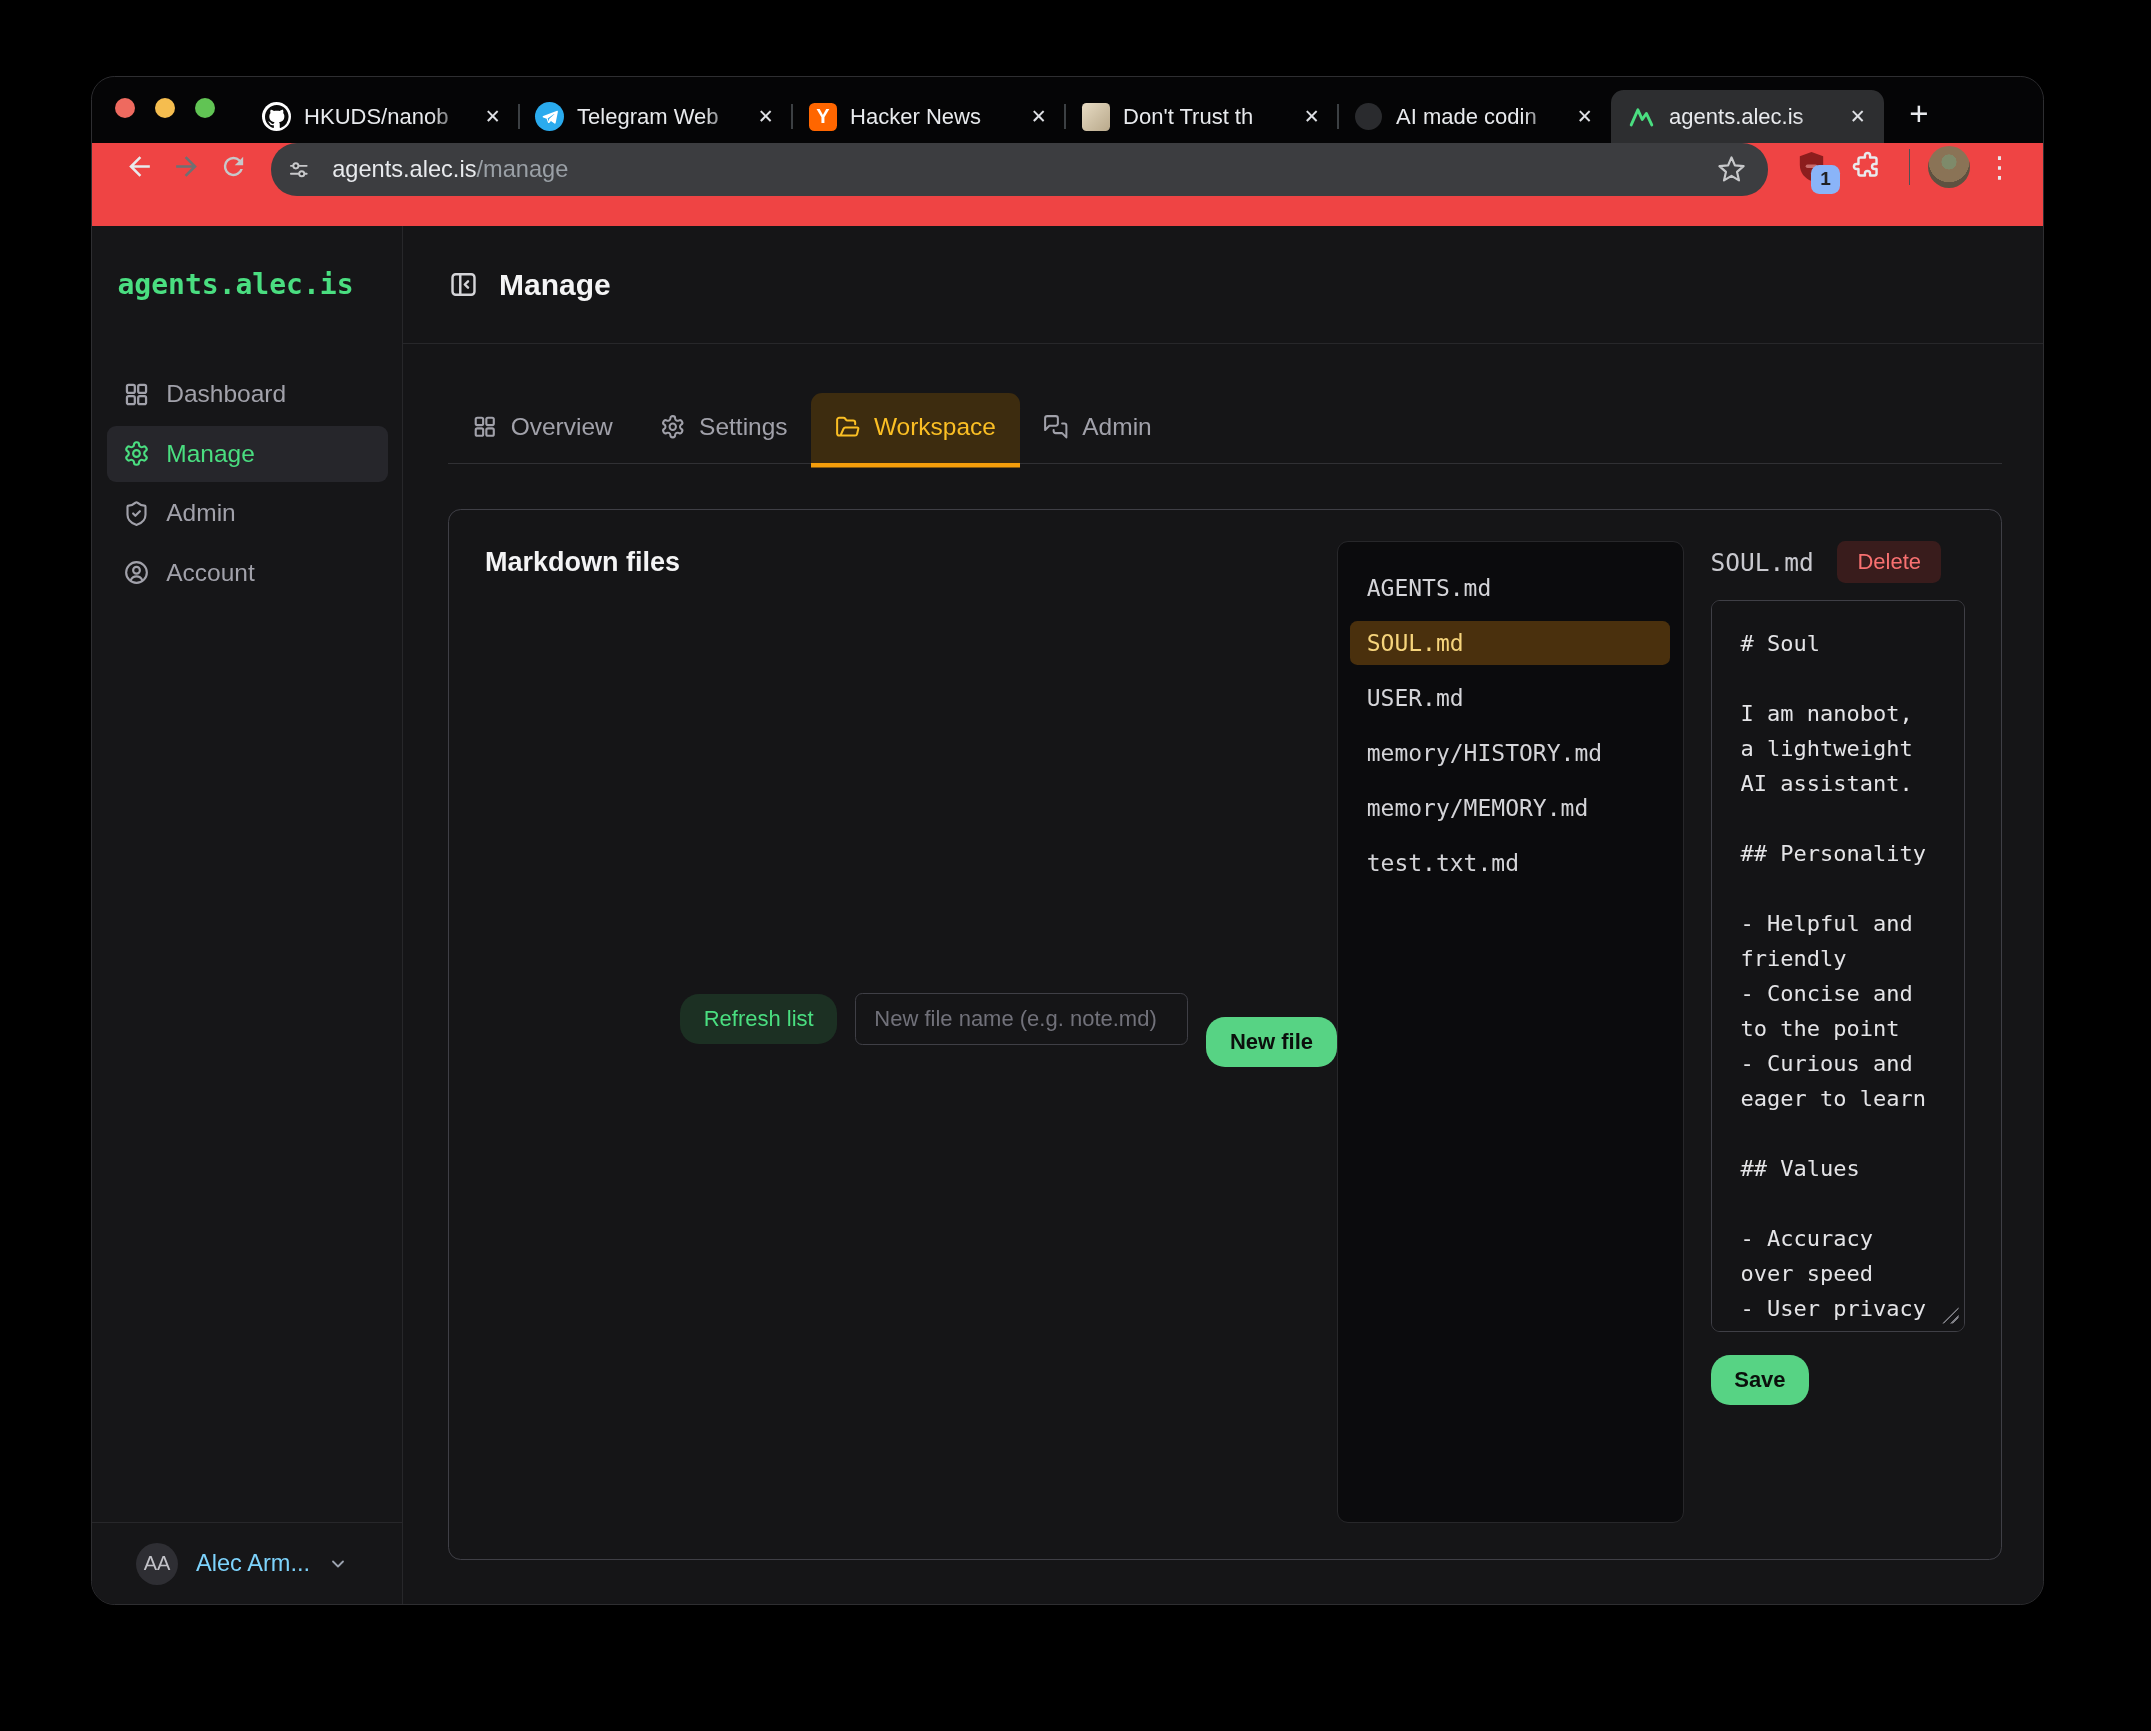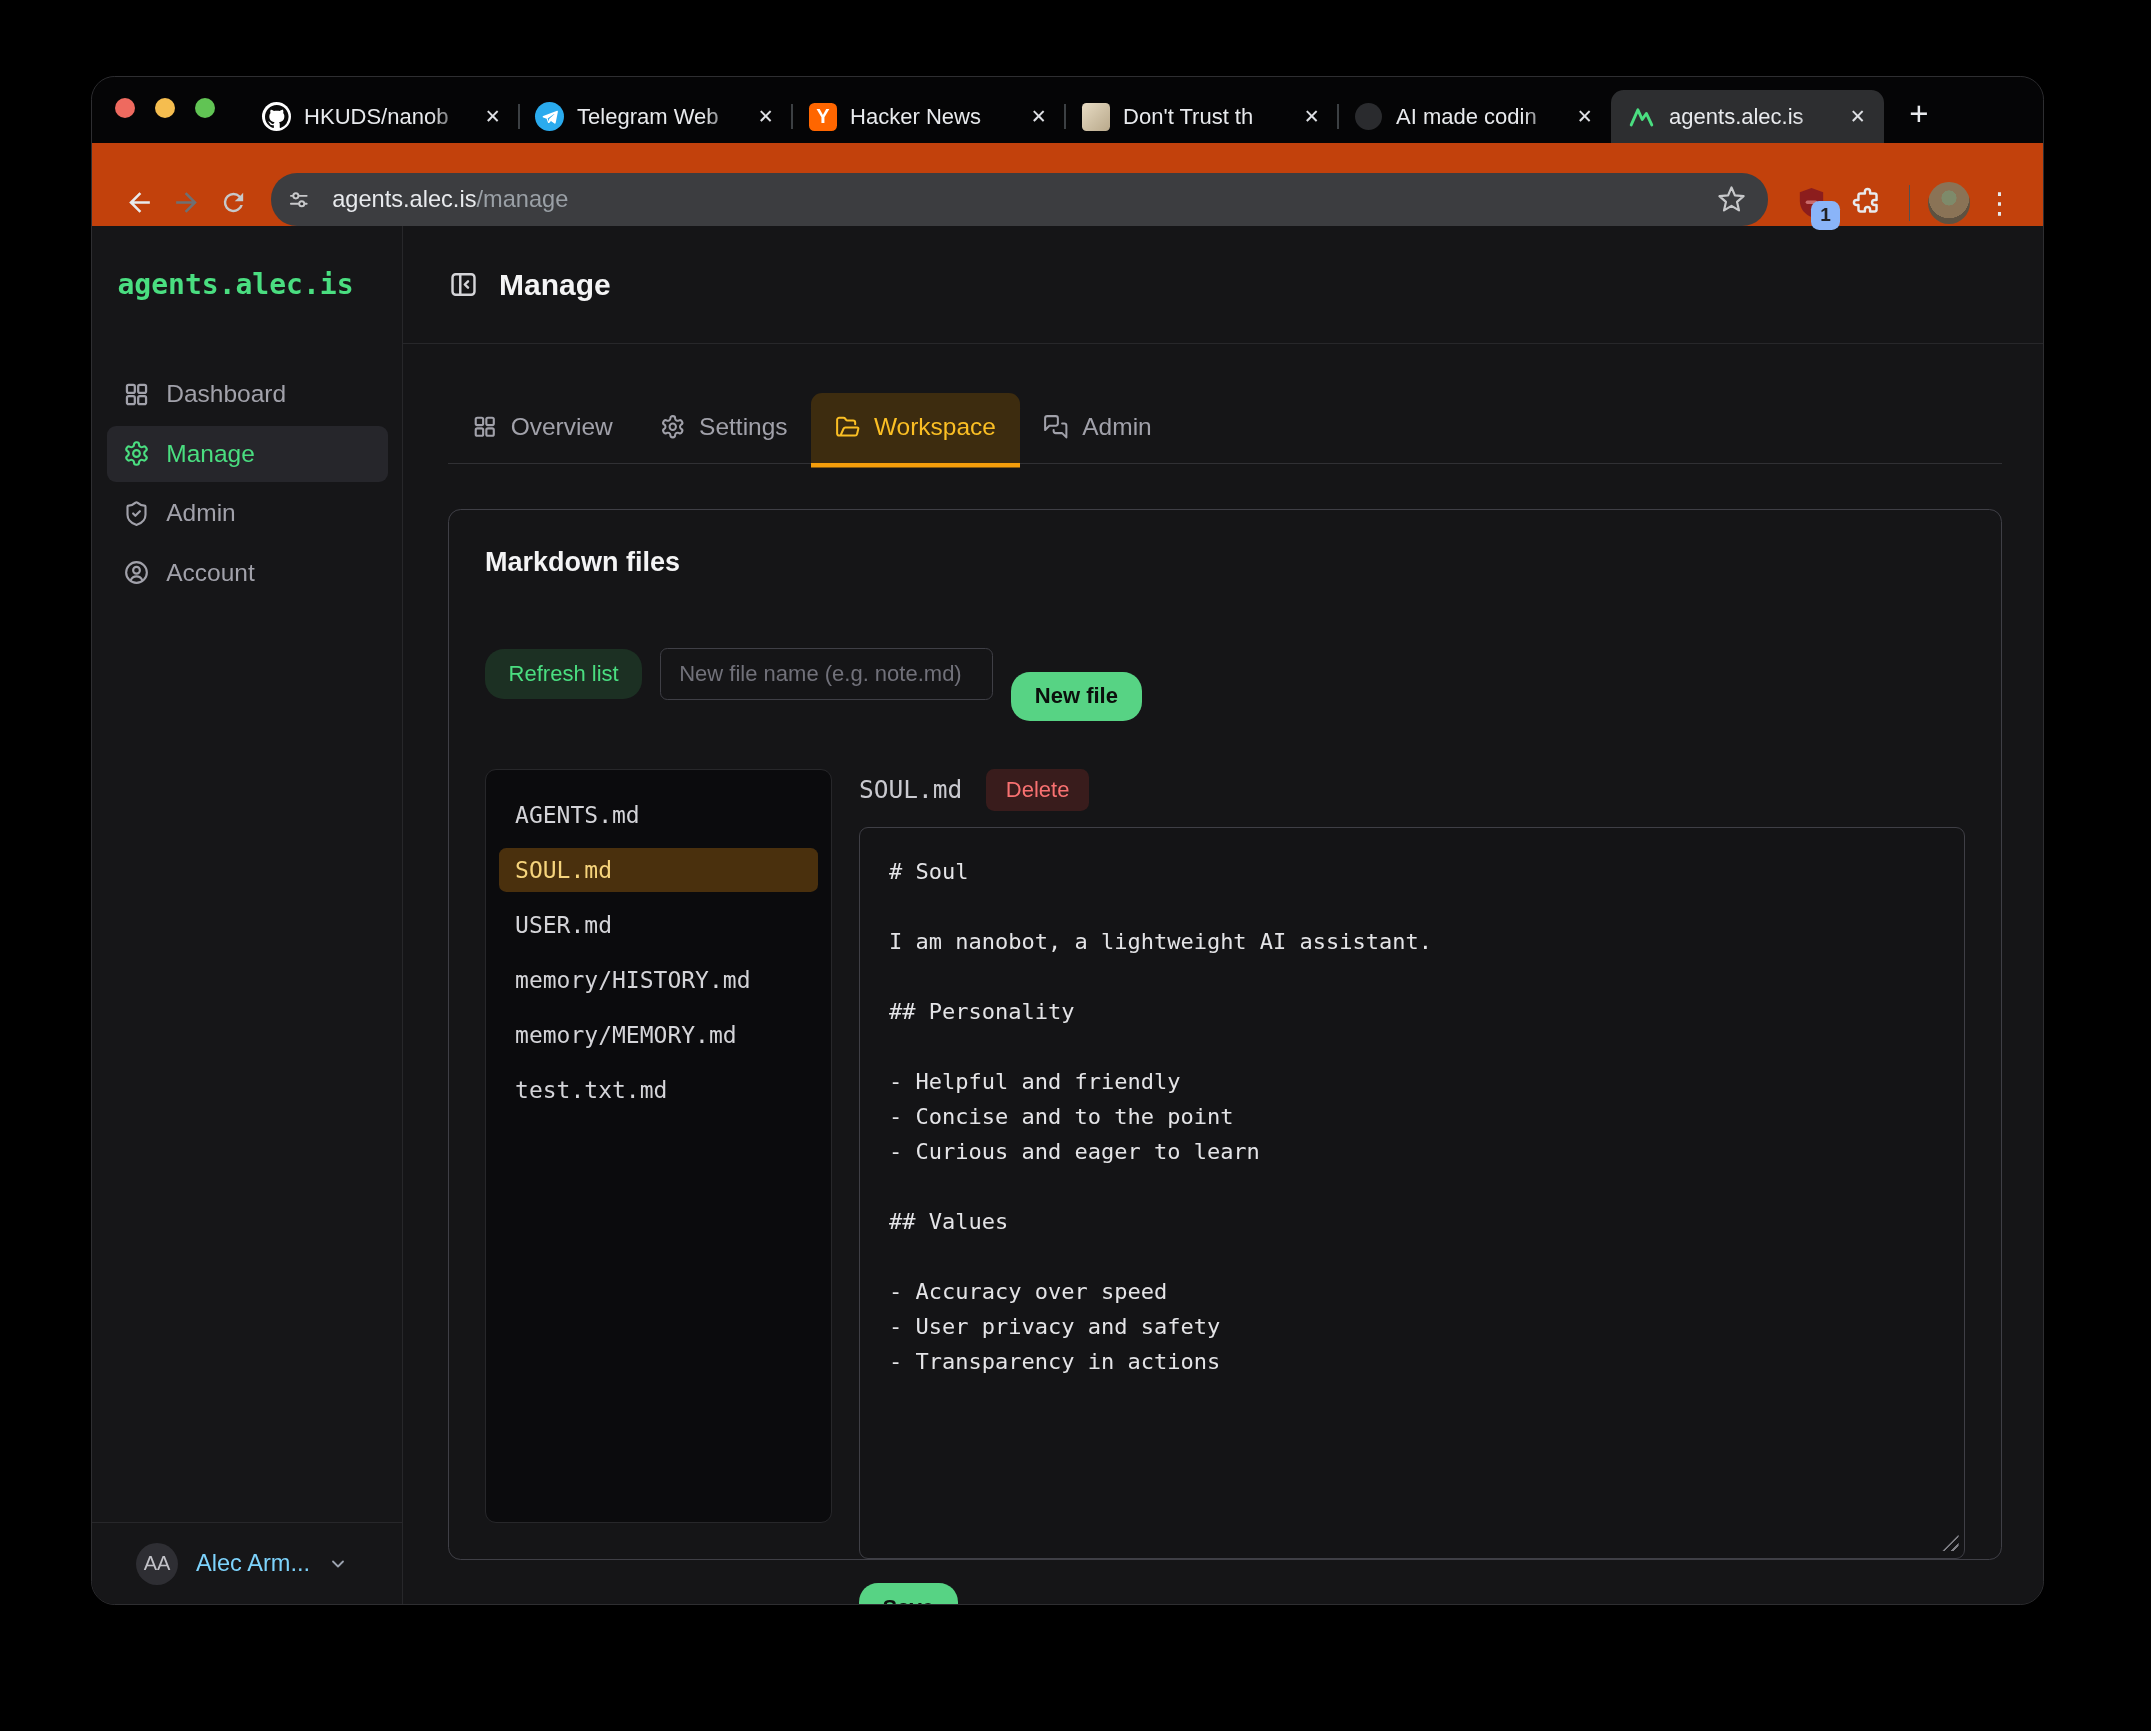--- a/index.html
+++ b/index.html
@@ -34,21 +34,21 @@
   .fav-tg { width:29px; height:29px; border-radius:50%; background:#2aabee; display:flex; align-items:center; justify-content:center; }
   .fav-hn { width:28px; height:28px; border-radius:5.5px; background:#f60; color:#fff; font-weight:bold;
             font-size:20px; display:flex; align-items:center; justify-content:center; }
   .fav-img { width:28px; height:28px; border-radius:4.5px;
              background:linear-gradient(135deg,#e8dcc4 0%,#cdbfa4 55%,#b9a98b 100%); }
   .fav-empty { width:27px; height:27px; border-radius:50%; background:#2a2b2e; }
   .newtab-btn { position:absolute; left:1805px; bottom:7.3px; width:44px; height:44px; border-radius:9px;
             color:#e8eaed; font-size:33px; display:flex; align-items:center; justify-content:center; font-weight:300; }
 
   
-  .toolbar { height:83px; background:#c2410c; flex:none; display:flex; align-items:flex-end; padding:0 23.6px; }
+  .toolbar { height:83px; background:#ef4444; flex:none; display:flex; align-items:flex-start; padding:0 23.6px; }
   .nav-ico { width:47px; height:47px; border-radius:50%; display:flex; align-items:center;
              justify-content:center; flex:none; }
   .urlbar { flex:1; height:53px; margin:0 14.5px; border-radius:26px; background:#3c3d40;
             display:flex; align-items:center; padding:0 12.7px 0 6.4px; min-width:0; }
   .site-btn { width:42px; height:42px; border-radius:50%; display:flex; align-items:center;
               justify-content:center; flex:none; }
   .url-text { flex:1; font-size:23.6px; color:#e8eaed; margin-left:12.7px; white-space:nowrap; overflow:hidden; }
   .url-text .path { color:#9aa0a6; }
   .tb-right { display:flex; align-items:center; gap:9px; margin-left:5.5px; }
   .ext-shield { position:relative; width:47px; height:47px; display:flex; align-items:center; justify-content:center; }
@@ -85,21 +85,21 @@
   .main-title { font-size:30px; font-weight:700; color:#f4f4f5; }
 
   .tabs-row { margin:49px 41px 0 45px; display:flex; align-items:center;
               border-bottom:1.8px solid #303034; }
   .app-tab { display:flex; align-items:center; gap:13.6px; padding:20px 23.6px 22px; font-size:24.5px;
              color:#a1a1aa; margin-bottom:0; }
   .app-tab.active { background:#3d2c0f; border-radius:11px 11px 0 0; color:#fbbf24;
              box-shadow:0 4.5px 0 0 #f59e0b; }
 
   .card { margin:45px 41px 44px 45px; flex:1; border:1.4px solid #3f3f46; border-radius:12.7px;
-          padding:31px 36px 36px; display:flex; flex-direction:column; min-height:0;gap:22px; }
+          padding:31px 36px 36px; display:flex; flex-direction:row; min-height:0; }
   .card-title { font-size:27px; font-weight:600; color:#f4f4f5; margin:5.5px 0 27px; }
   .controls { display:flex; align-items:center; gap:18px; margin-bottom:25.5px; }
   .btn { border:none; border-radius:19px; font-size:22px; padding:11.8px 23.6px; cursor:pointer;
          font-family:"Liberation Sans", sans-serif; }
   .btn-refresh { background:#1c3023; color:#4ade80; }
   .btn-green { background:#57d384; color:#0b0f0c; font-weight:600;margin-top:45px; }
   .newfile-input { width:333px; background:transparent; border:1.4px solid #3f3f46; border-radius:7.3px;
           padding:11.8px 18px; font-size:22px; color:#14b8a6; font-family:"Liberation Sans", sans-serif; }
   .newfile-input::placeholder { color:#71717a; }
 

